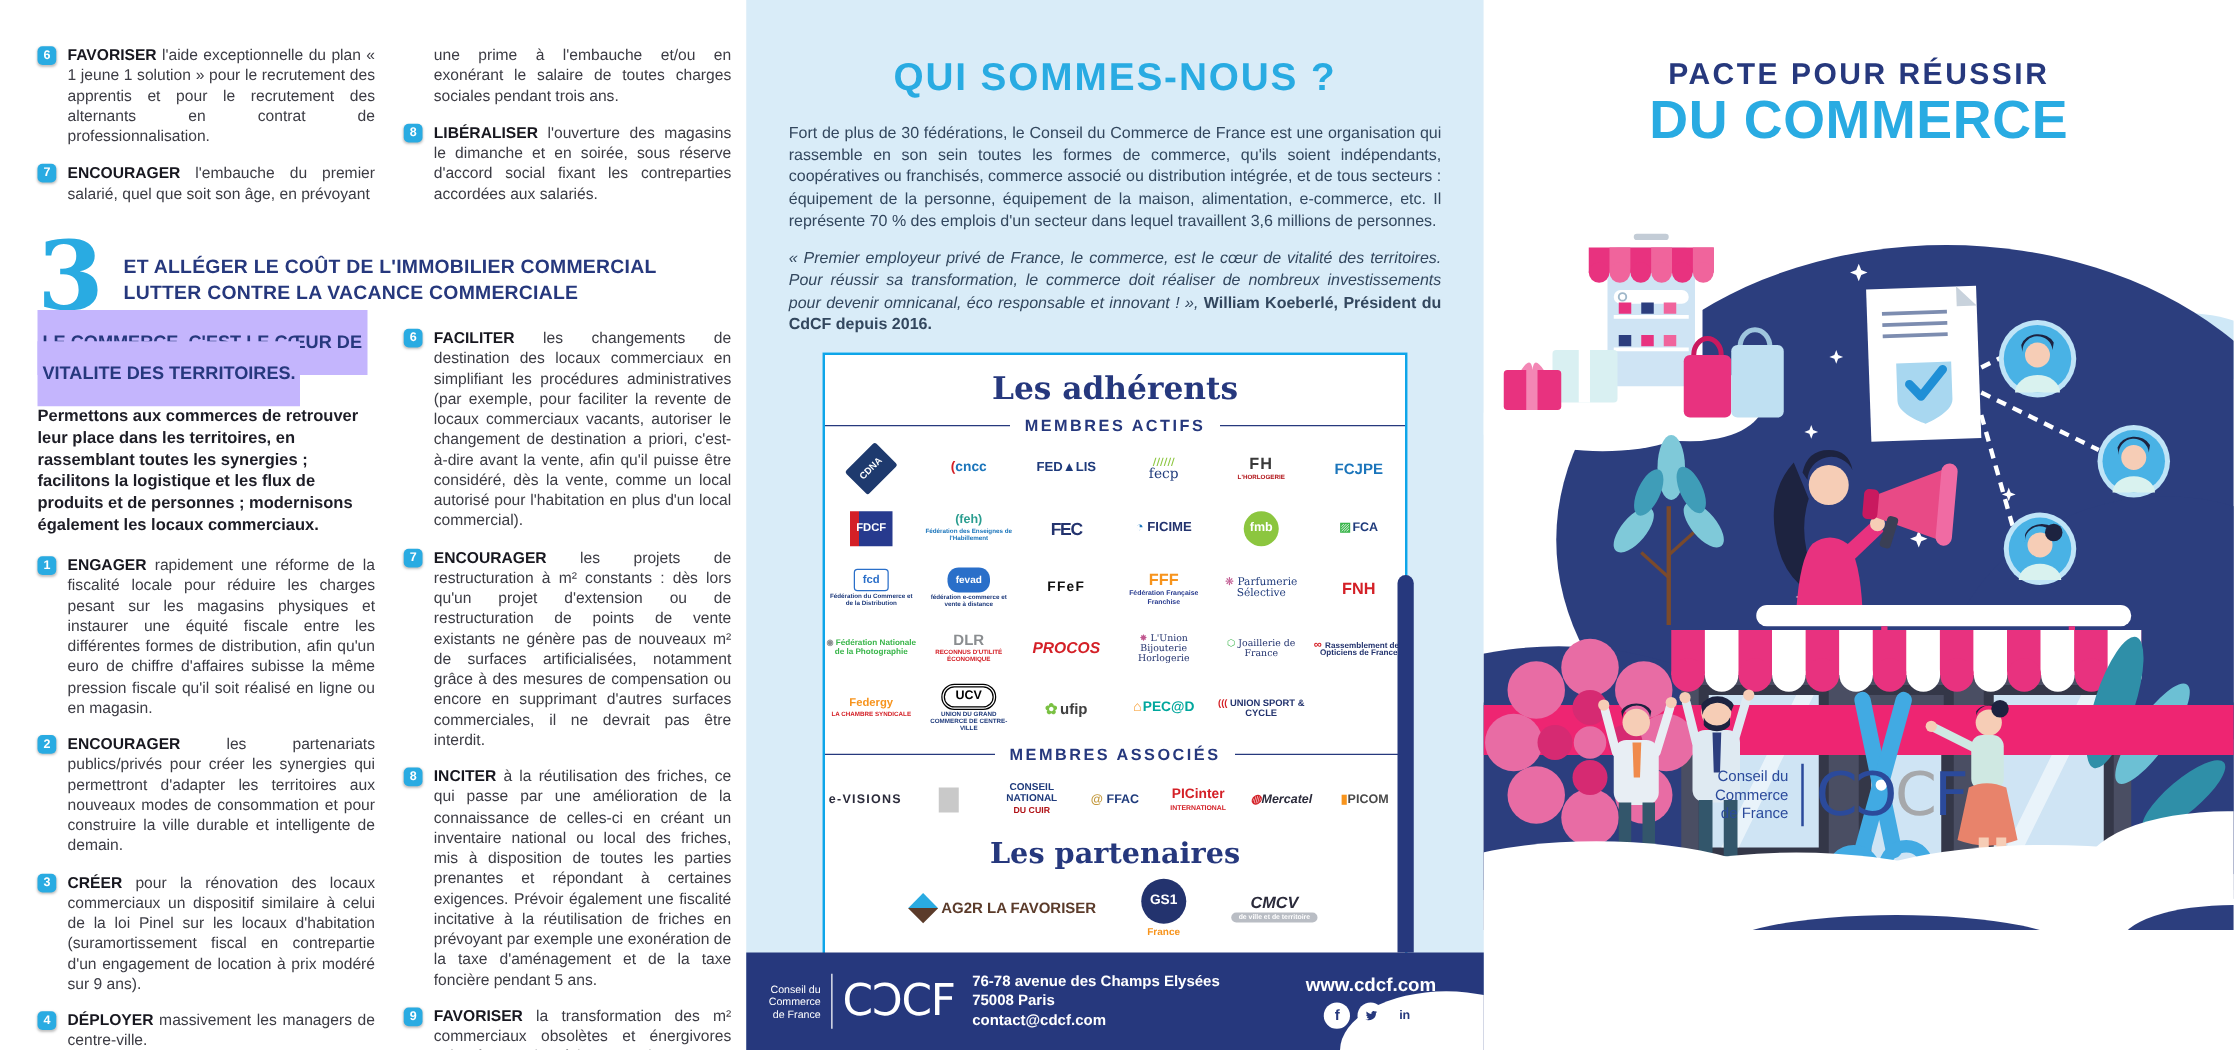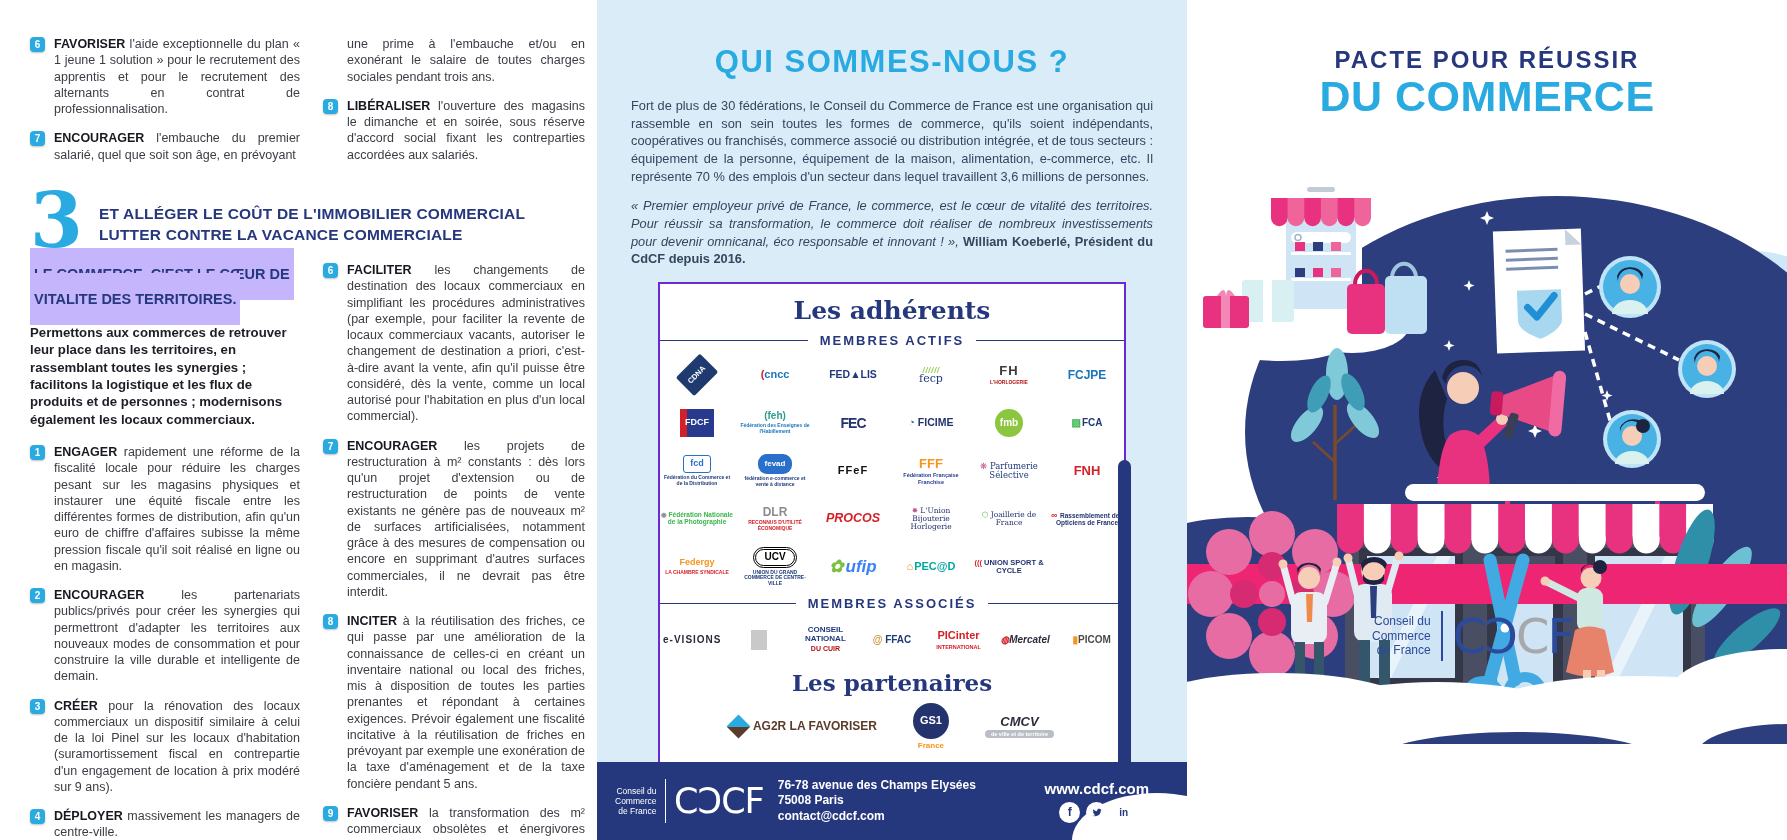--- a/index.html
+++ b/index.html
@@ -20,21 +20,21 @@
   .hl-wrap { width:270px; line-height:1.55; margin-bottom:12px; }
   .hl { background:#c4b5fd; color:#26387d; font-weight:bold; font-size:14.5px; padding:18px 4px; -webkit-box-decoration-break:clone; box-decoration-break:clone; }
   .intro { width:266px; font-weight:bold; font-size:13.2px; line-height:1.32; color:#1d1d26; margin-bottom:16px; }
 
   
   .panel-middle { position:absolute; left:597px; top:0; width:590px; height:840px; background:#d9ecf8; padding:0 34px; }
   .qsn-title { margin-top:44px; text-align:center; color:#29abe2; font-weight:bold; font-size:31px; letter-spacing:1.5px; }
   .qsn-p { margin-top:17px; font-size:12.8px; line-height:1.38; color:#33475e; text-align:justify; }
   .qsn-quote { margin-top:12px; font-size:12.8px; line-height:1.38; color:#33475e; text-align:justify; font-style:italic; }
   .qsn-quote b { font-style:normal; }
-  .card { position:relative; margin:14px auto 0; width:468px; height:520px; background:#fff; border:2px solid #6d28d9; padding:12px 0; }
+  .card { position:relative; margin:14px auto 0; width:468px; height:520px; background:#fff; border:2px solid #0ea5e9; padding:12px 0; }
   .card-title { font-family:"DejaVu Serif", serif; font-weight:bold; color:#26387d; font-size:25px; text-align:center; }
   .divider { display:flex; align-items:center; gap:12px; color:#26387d; font-weight:bold; font-size:13px; letter-spacing:2px; margin:8px 0 4px; }
   .divider::before, .divider::after { content:""; flex:1; height:1.5px; background:#26387d; }
   .logo-grid { display:grid; grid-template-columns:repeat(6,1fr); gap:4px 4px; align-items:center; margin:6px 0; }
   .logo-grid7 { display:grid; grid-template-columns:repeat(7,1fr); gap:4px 2px; align-items:center; margin:8px 0; }
   .partners-row { display:flex; justify-content:center; align-items:center; gap:34px; margin-top:6px; }
   .logo-cell { min-height:42px; display:flex; flex-direction:column; align-items:center; justify-content:center; text-align:center; color:#1e3a7b; padding:1px; }
   .lt { font-weight:bold; font-size:10px; line-height:1.05; }
   .ls { font-size:5px; line-height:1.15; margin-top:2px; color:#1e3a7b; font-weight:bold; }
   .logo-cdna .lt{background:#1e3a6e;color:#fff;padding:9px 6px;transform:rotate(-45deg);font-size:7.5px;border-radius:2px;}
@@ -60,21 +60,21 @@
   .logo-fnp .lt{color:#39b54a;font-size:6.5px;} .logo-fnp .lt::before{content:"◉ ";color:#8a8d90;}
   .logo-dlr .lt{color:#8a8d90;font-size:12px;} .logo-dlr .ls{color:#d42027;}
   .logo-procos .lt{color:#d42027;font-style:italic;font-size:12.5px;}
   .logo-ubh .lt{font-family:"DejaVu Serif",serif;font-weight:normal;font-size:7.5px;color:#23336e;}
   .logo-ubh .lt::before{content:"✸ ";color:#c0578f;}
   .logo-joaillerie .lt{font-family:"DejaVu Serif",serif;font-weight:normal;font-size:7.5px;color:#23336e;}
   .logo-joaillerie .lt::before{content:"⬡ ";color:#39b54a;}
   .logo-rof .lt{color:#23336e;font-size:6.5px;} .logo-rof .lt::before{content:"∞ ";color:#d42027;font-size:9px;}
   .logo-federgy .lt{color:#f7941d;font-size:9px;} .logo-federgy .ls{color:#d42027;}
   .logo-ucv .lt{border:3px double #000;border-radius:14px;padding:2px 8px;color:#000;font-size:10px;}
-  .logo-ufip .lt{color:#3b82f6;font-size:17px;font-style:italic;} .logo-ufip .lt::before{content:"✿";color:#7ac143;margin-right:2px;}
+  .logo-ufip .lt{color:#404040;font-size:12px;} .logo-ufip .lt::before{content:"✿";color:#7ac143;margin-right:2px;}
   .logo-pecad .lt{color:#00a79d;font-size:11px;} .logo-pecad .lt::before{content:"⌂";color:#f7941d;margin-right:1px;}
   .logo-usc .lt{color:#23336e;font-size:7.5px;} .logo-usc .lt::before{content:"((( ";color:#d42027;}
   .logo-evisions .lt{color:#2b2b3b;letter-spacing:1px;font-size:10px;}
   .logo-emblem .lt{width:16px;height:20px;background:#c9c9c9;}
   .logo-cnc .lt{font-size:8px;} .logo-cnc .ls{color:#b01116;font-size:7px;}
   .logo-ffac .lt{font-size:10px;} .logo-ffac .lt::before{content:"@ ";color:#c49a3f;}
   .logo-pic .lt{color:#d42027;font-size:11px;} .logo-pic .ls{color:#d42027;font-size:5.5px;}
   .logo-mercatel .lt{font-style:italic;color:#2b2b3b;font-size:10px;} .logo-mercatel .lt::before{content:"◍";color:#d42027;}
   .logo-picom .lt{color:#4a4a4a;font-size:10px;} .logo-picom .lt::before{content:"▮";color:#f7941d;}
   .logo-ag2r{flex-direction:row;gap:6px;} .logo-ag2r .lt{color:#5b3b2a;font-size:12px;}

